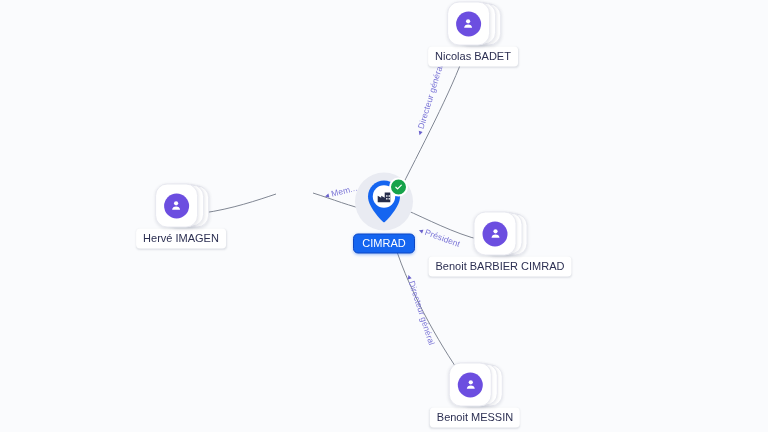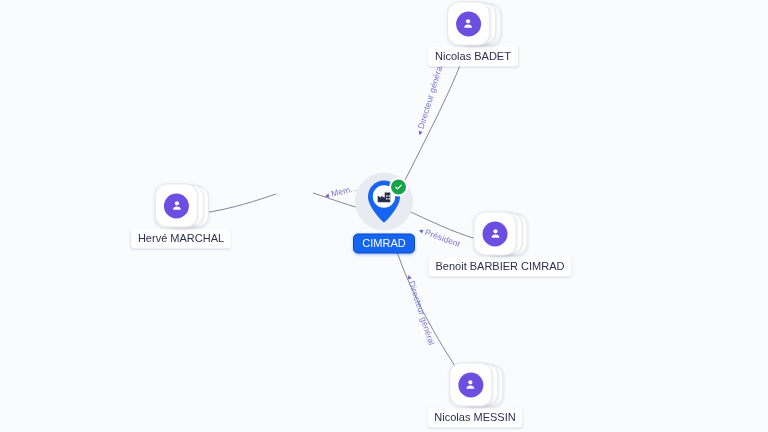--- a/index.html
+++ b/index.html
@@ -233,21 +233,21 @@
       <div class="card c2"></div>
       <div class="card c1">
         <div class="avatar-circle">
           <svg width="14" height="14" viewBox="0 0 24 24">
             <circle cx="12" cy="8.2" r="3.6" fill="#ffffff"></circle>
             <path d="M5.2 19.4c0-3.7 3.1-5.7 6.8-5.7s6.8 2 6.8 5.7z" fill="#ffffff"></path>
           </svg>
         </div>
       </div>
     </div>
-    <div class="node-label">Hervé MARCHAL</div>
+    <div class="node-label">Hervé IMAGEN</div>
   </div>
 
 
   <div class="node" style="left:384px; top:212px;">
     <div class="pin-wrap">
       <div class="pin-halo"></div>
       <div class="pin">
         <svg width="38" height="46" viewBox="0 0 38 46">
           <path d="M19 2C10.2 2 3 9.1 3 17.9c0 10.9 13.2 23.6 15.2 25.5a1.2 1.2 0 0 0 1.6 0C21.8 41.5 35 28.8 35 17.9 35 9.1 27.8 2 19 2z" fill="#1565f0"></path>
           <circle cx="19" cy="18" r="11.2" fill="#ffffff"></circle>
@@ -307,16 +307,16 @@
       <div class="card c2"></div>
       <div class="card c1">
         <div class="avatar-circle">
           <svg width="14" height="14" viewBox="0 0 24 24">
             <circle cx="12" cy="8.2" r="3.6" fill="#ffffff"></circle>
             <path d="M5.2 19.4c0-3.7 3.1-5.7 6.8-5.7s6.8 2 6.8 5.7z" fill="#ffffff"></path>
           </svg>
         </div>
       </div>
     </div>
-    <div class="node-label">Nicolas MESSIN</div>
+    <div class="node-label">Benoit MESSIN</div>
   </div>
 
 </div>
 
 </body></html>

